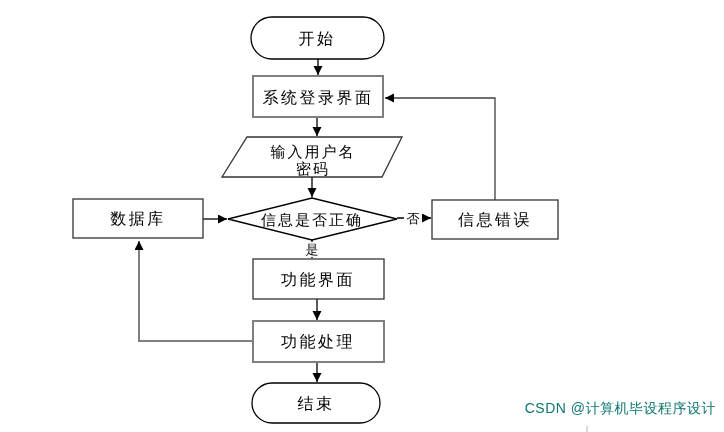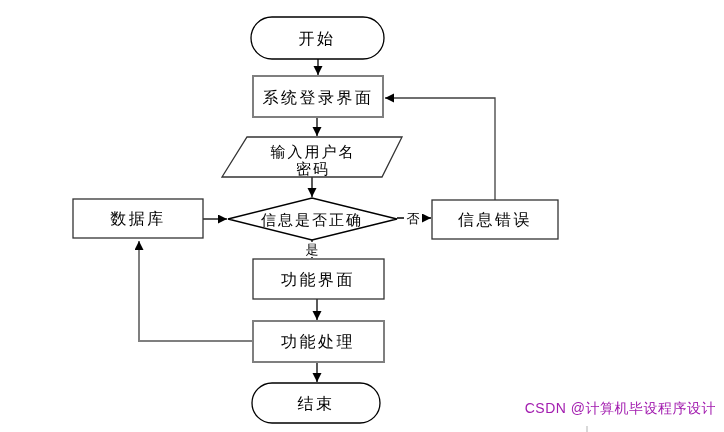--- a/index.html
+++ b/index.html
@@ -40,21 +40,21 @@
     text-anchor: middle;
   }
   .label-bg { fill: #ffffff; }
   .watermark {
     position: absolute;
     top: 400px;
     right: 8px;
     font-family: "Liberation Sans", "DejaVu Sans", sans-serif;
     font-size: 14px;
     letter-spacing: 0.5px;
-    color: #a21caf;
+    color: #0f766e;
     white-space: nowrap;
   }
   .watermark-artifact {
     position: absolute;
     left: 586px;
     top: 426px;
     width: 2px;
     height: 6px;
     background: #d9d9d9;
   }

